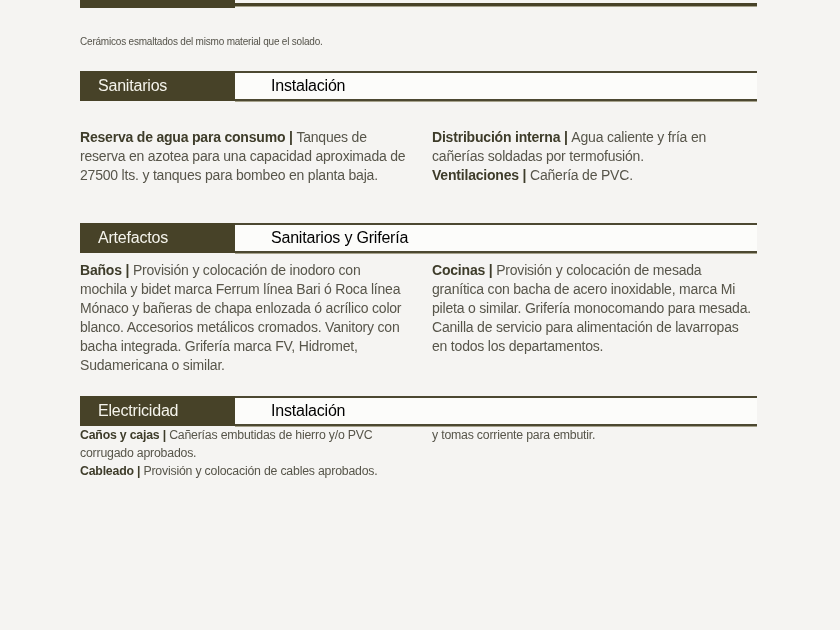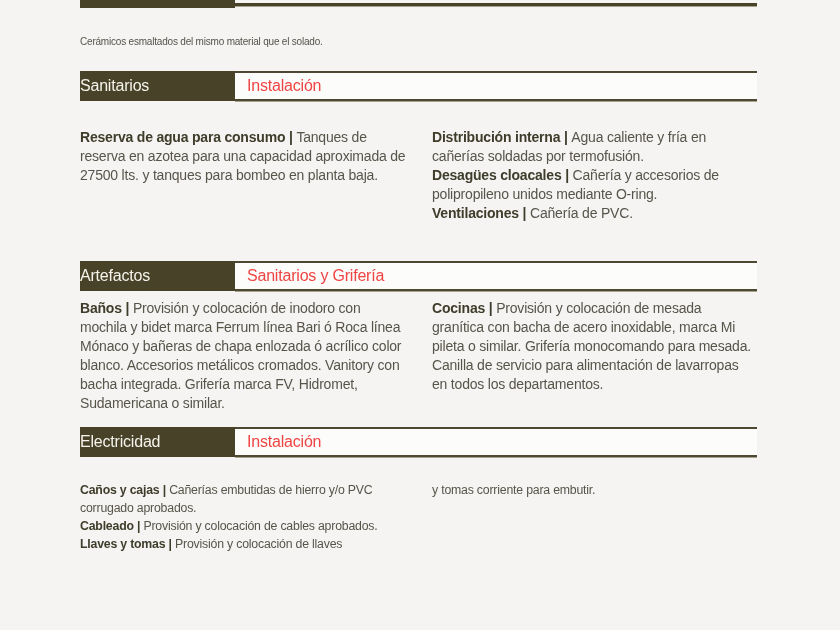--- a/index.html
+++ b/index.html
@@ -53,35 +53,35 @@
     display: flex;
     align-items: stretch;
     height: 30px;
   }
   .title-box {
     width: 155px;
     background: #474228;
     color: #f5f4ec;
     font-size: 16px;
     line-height: 30px;
-    padding-left: 0;
+    padding-left: 18px;
     box-sizing: border-box;
     flex-shrink: 0;
   }
   .subtitle-strip {
     flex: 1;
     background: #fcfcfa;
     border-top: 2px solid #4c4831;
     border-bottom: 2px solid #4c4831;
     box-shadow: 0 1px 0 #a6a28c;
     box-sizing: border-box;
-    color: #ef4444;
+    color: #000000;
     font-size: 16px;
     line-height: 26px;
-    padding-left: 12px;
+    padding-left: 36px;
   }
   
   .columns {
     display: flex;
     gap: 22px;
   }
   .col-left  { width: 330px; flex-shrink: 0; }
   .col-right { flex: 1; }
   .entry {
     margin: 0;
@@ -91,22 +91,22 @@
   }
   .entry .lbl, .entry .sep {
     font-weight: bold;
     color: #3e3c2a;
   }
   
   .mt-header-1 { margin-top: 20px; }
   .mt-cols-1   { margin-top: 27px; }
   .mt-header-2 { margin-top: 38px; }
   .mt-cols-2   { margin-top: 8px; }
-  .mt-header-3 { margin-top: 14px; }
-  .mt-cols-3   { margin-top: 24px; }
+  .mt-header-3 { margin-top: 21px; }
+  .mt-cols-3   { }
   
   .small .entry {
     font-size: 12.3px;
     line-height: 18px;
   }
 </style>
 </head>
 <body>
 
 <div class="page">
@@ -121,21 +121,20 @@
   <div class="section-header mt-header-1">
     <div class="title-box">Sanitarios</div>
     <div class="subtitle-strip">Instalación</div>
   </div>
   <div class="columns mt-cols-1">
     <div class="col-left">
       <p class="entry"><span class="lbl">Reserva de agua para consumo</span><span class="sep"> | </span><span>Tanques de reserva en azotea para una capacidad aproximada de 27500 lts. y tanques para bombeo en planta baja.</span></p>
     </div>
     <div class="col-right">
       <p class="entry"><span class="lbl">Distribución interna</span><span class="sep"> | </span><span>Agua caliente y fría en cañerías soldadas por termofusión.</span></p>
-      <p class="entry"><span class="lbl">Desagües cloacales</span><span class="sep"> | </span><span>Cañería y accesorios de polipropileno unidos mediante O-ring.</span></p>
       <p class="entry"><span class="lbl">Ventilaciones</span><span class="sep"> | </span><span>Cañería de PVC.</span></p>
     </div>
   </div>
 
   <div class="section-header mt-header-2">
     <div class="title-box">Artefactos</div>
     <div class="subtitle-strip">Sanitarios y Grifería</div>
   </div>
   <div class="columns mt-cols-2">
     <div class="col-left">
@@ -147,20 +146,19 @@
   </div>
 
   <div class="section-header mt-header-3">
     <div class="title-box">Electricidad</div>
     <div class="subtitle-strip">Instalación</div>
   </div>
   <div class="columns mt-cols-3 small">
     <div class="col-left">
       <p class="entry"><span class="lbl">Caños y cajas</span><span class="sep"> | </span><span>Cañerías embutidas de hierro y/o PVC corrugado aprobados.</span></p>
       <p class="entry"><span class="lbl">Cableado</span><span class="sep"> | </span><span>Provisión y colocación de cables aprobados.</span></p>
-      <p class="entry"><span class="lbl">Llaves y tomas</span><span class="sep"> | </span><span>Provisión y colocación de llaves</span></p>
     </div>
     <div class="col-right">
       <p class="entry"><span class="lbl"></span><span class="sep"></span><span>y tomas corriente para embutir.</span></p>
     </div>
   </div>
 
 </div>
 
 </body></html>

